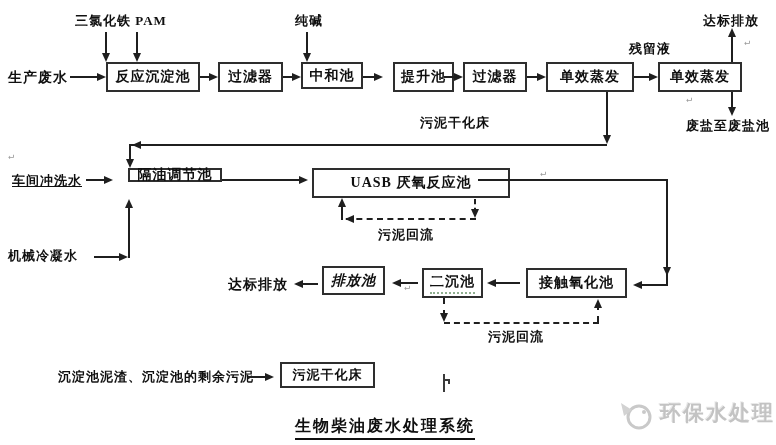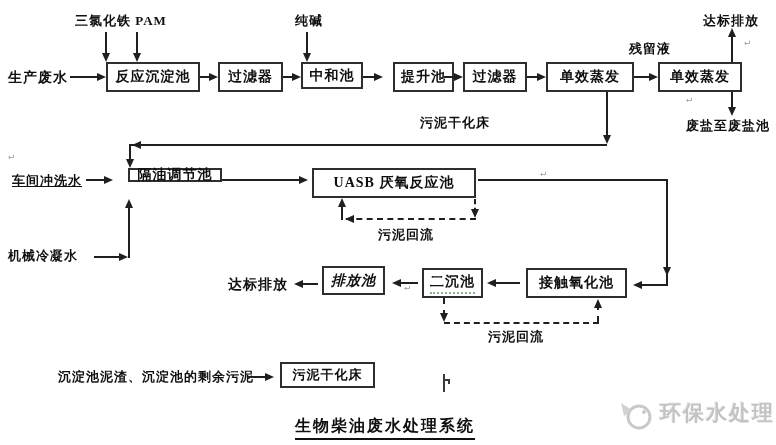--- a/index.html
+++ b/index.html
@@ -93,21 +93,21 @@
   <div class="ah ah-d" style="left:126px;top:159px;"></div>
 
   <div class="lb" style="left:12px;top:172px;text-decoration:underline;">车间冲洗水</div>
   <div class="ln" style="left:86px;top:179px;width:20px;height:2px;"></div>
   <div class="ah ah-r" style="left:104px;top:176px;"></div>
 
   <div class="bx" style="left:128px;top:168px;width:94px;height:14px;">隔油调节池</div>
   <div class="ln" style="left:222px;top:179px;width:78px;height:2px;"></div>
   <div class="ah ah-r" style="left:299px;top:176px;"></div>
 
-  <div class="bx" style="left:312px;top:168px;width:164px;height:30px;">UASB 厌氧反应池</div>
+  <div class="bx" style="left:312px;top:168px;width:198px;height:30px;">UASB 厌氧反应池</div>
 
   <div class="ln" style="left:478px;top:179px;width:190px;height:2px;"></div>
   <div class="ln" style="left:666px;top:179px;width:2px;height:107px;"></div>
   <div class="ah ah-d" style="left:663px;top:267px;"></div>
   <div class="ln" style="left:640px;top:284px;width:28px;height:2px;"></div>
   <div class="ah ah-l" style="left:633px;top:281px;"></div>
 
   <div class="dv" style="left:474px;top:199px;height:14px;"></div>
   <div class="ah ah-d" style="left:471px;top:209px;"></div>
   <div class="dh" style="left:346px;top:218px;width:130px;"></div>

